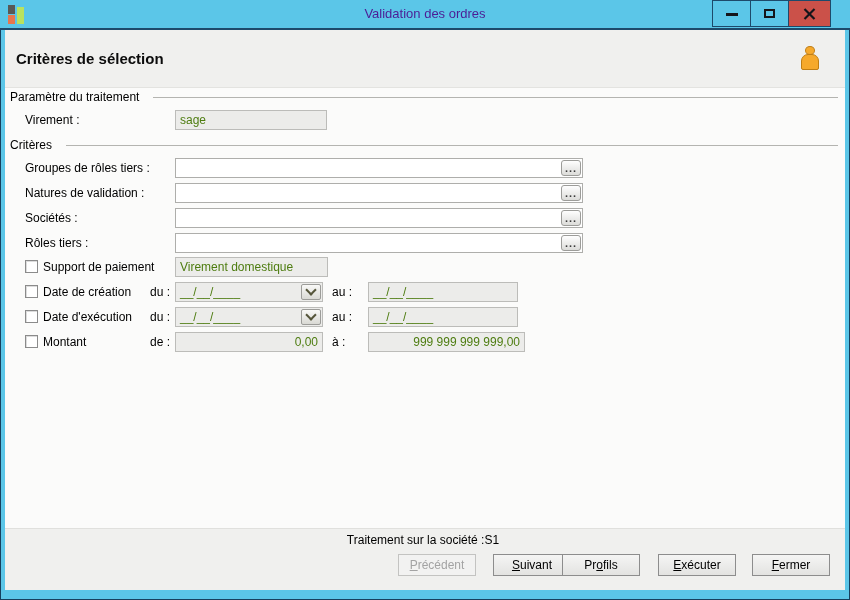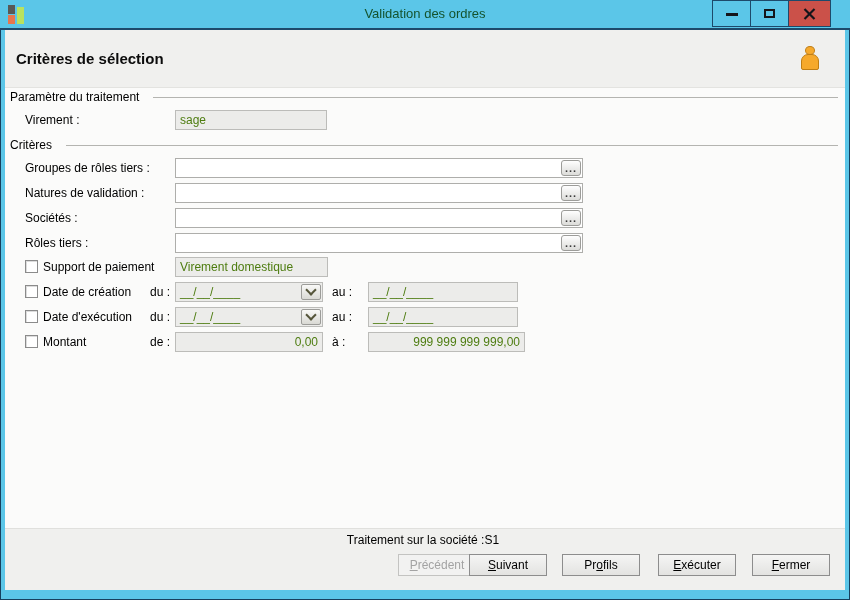--- a/index.html
+++ b/index.html
@@ -10,21 +10,21 @@
             box-shadow: inset 0 0 0 1px #17405e; }
 
   
   .titlebar { position:absolute; left:0; top:0; width:850px; height:30px;
               background:#5bc6e8; border-bottom:2px solid #1d4a6b; }
   .app-icon { position:absolute; left:8px; top:5px; width:17px; height:20px; }
   .ai-a { position:absolute; left:0; top:0; width:7px; height:9px; background:#585856; }
   .ai-b { position:absolute; left:0; top:10px; width:7px; height:9px; background:#e7764e; }
   .ai-c { position:absolute; left:9px; top:2px; width:7px; height:17px; background:#b9e25f; }
   .win-title { position:absolute; left:0; right:0; top:0; height:28px; line-height:28px;
-               text-align:center; font-size:13px; color:#14532d; }
+               text-align:center; font-size:13px; color:#4c1d95; }
   .caption-buttons { position:absolute; top:0; right:19px; height:27px; display:flex; }
   .cap-btn { width:39px; height:27px; border:1px solid #1d4a6b; margin-left:-1px;
              display:flex; align-items:center; justify-content:center; background:transparent; cursor:default; }
   .cap-btn.close { width:43px; background:#cb5149; }
   .glyph-min { width:12px; height:3px; background:#15151a; margin-top:2px; }
   .glyph-max { width:11px; height:9px; border:2px solid #15151a; }
 
   
   .client { position:absolute; left:5px; top:30px; width:840px; height:560px; background:#fbfbfa; }
 
@@ -209,21 +209,21 @@
     </div>
 
     <div class="footer-band">
       <div class="status-row">
         <span class="grp-label">Traitement sur la société :S1</span>
         <div class="grp-line"></div>
       </div>
       <button class="btn disabled" style="left:393px">
         <span></span><span class="mn">P</span><span>récédent</span>
       </button>
-      <button class="btn" style="left:464px">
+      <button class="btn" style="left:488px">
         <span></span><span class="mn">S</span><span>uivant</span>
       </button>
       <button class="btn" style="left:557px">
         <span>Pr</span><span class="mn">o</span><span>fils</span>
       </button>
       <button class="btn" style="left:653px">
         <span></span><span class="mn">E</span><span>xécuter</span>
       </button>
       <button class="btn" style="left:747px">
         <span></span><span class="mn">F</span><span>ermer</span>

